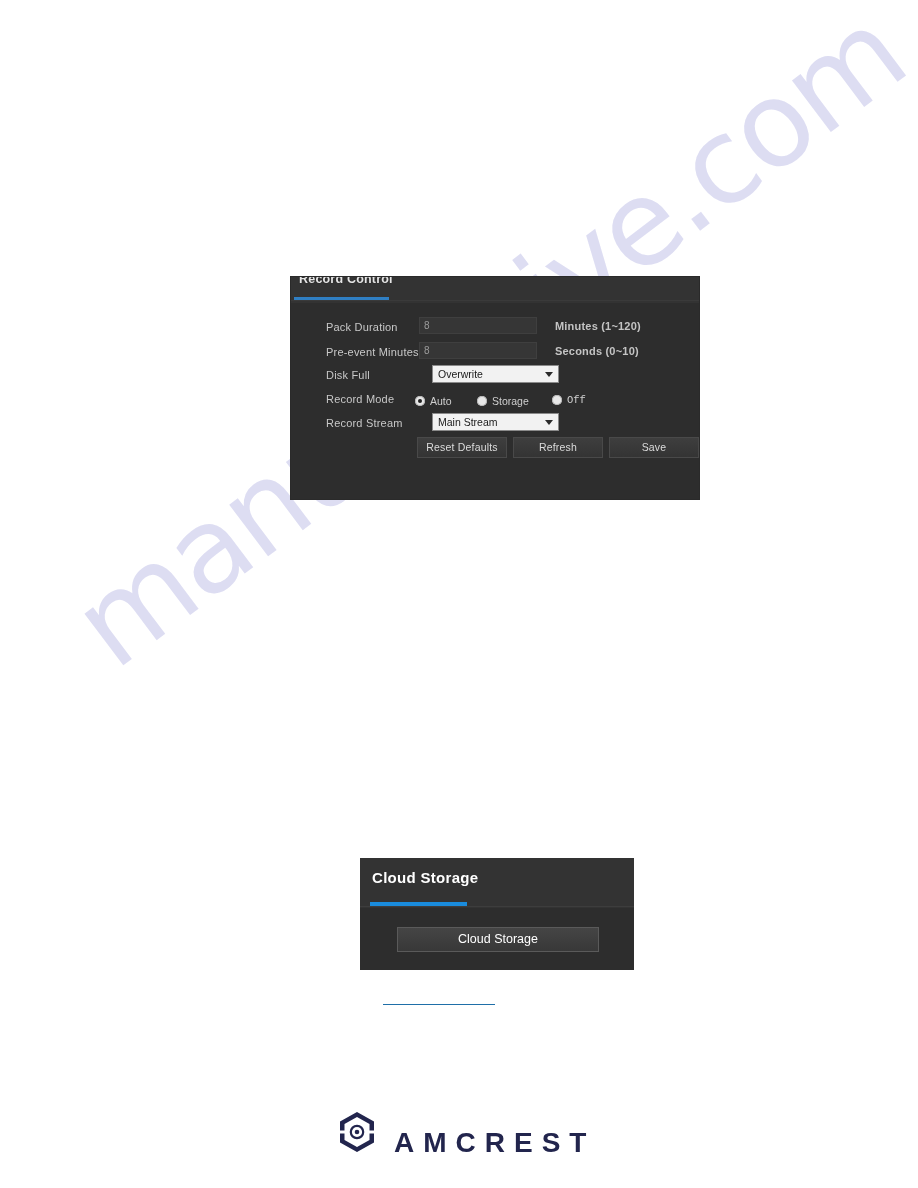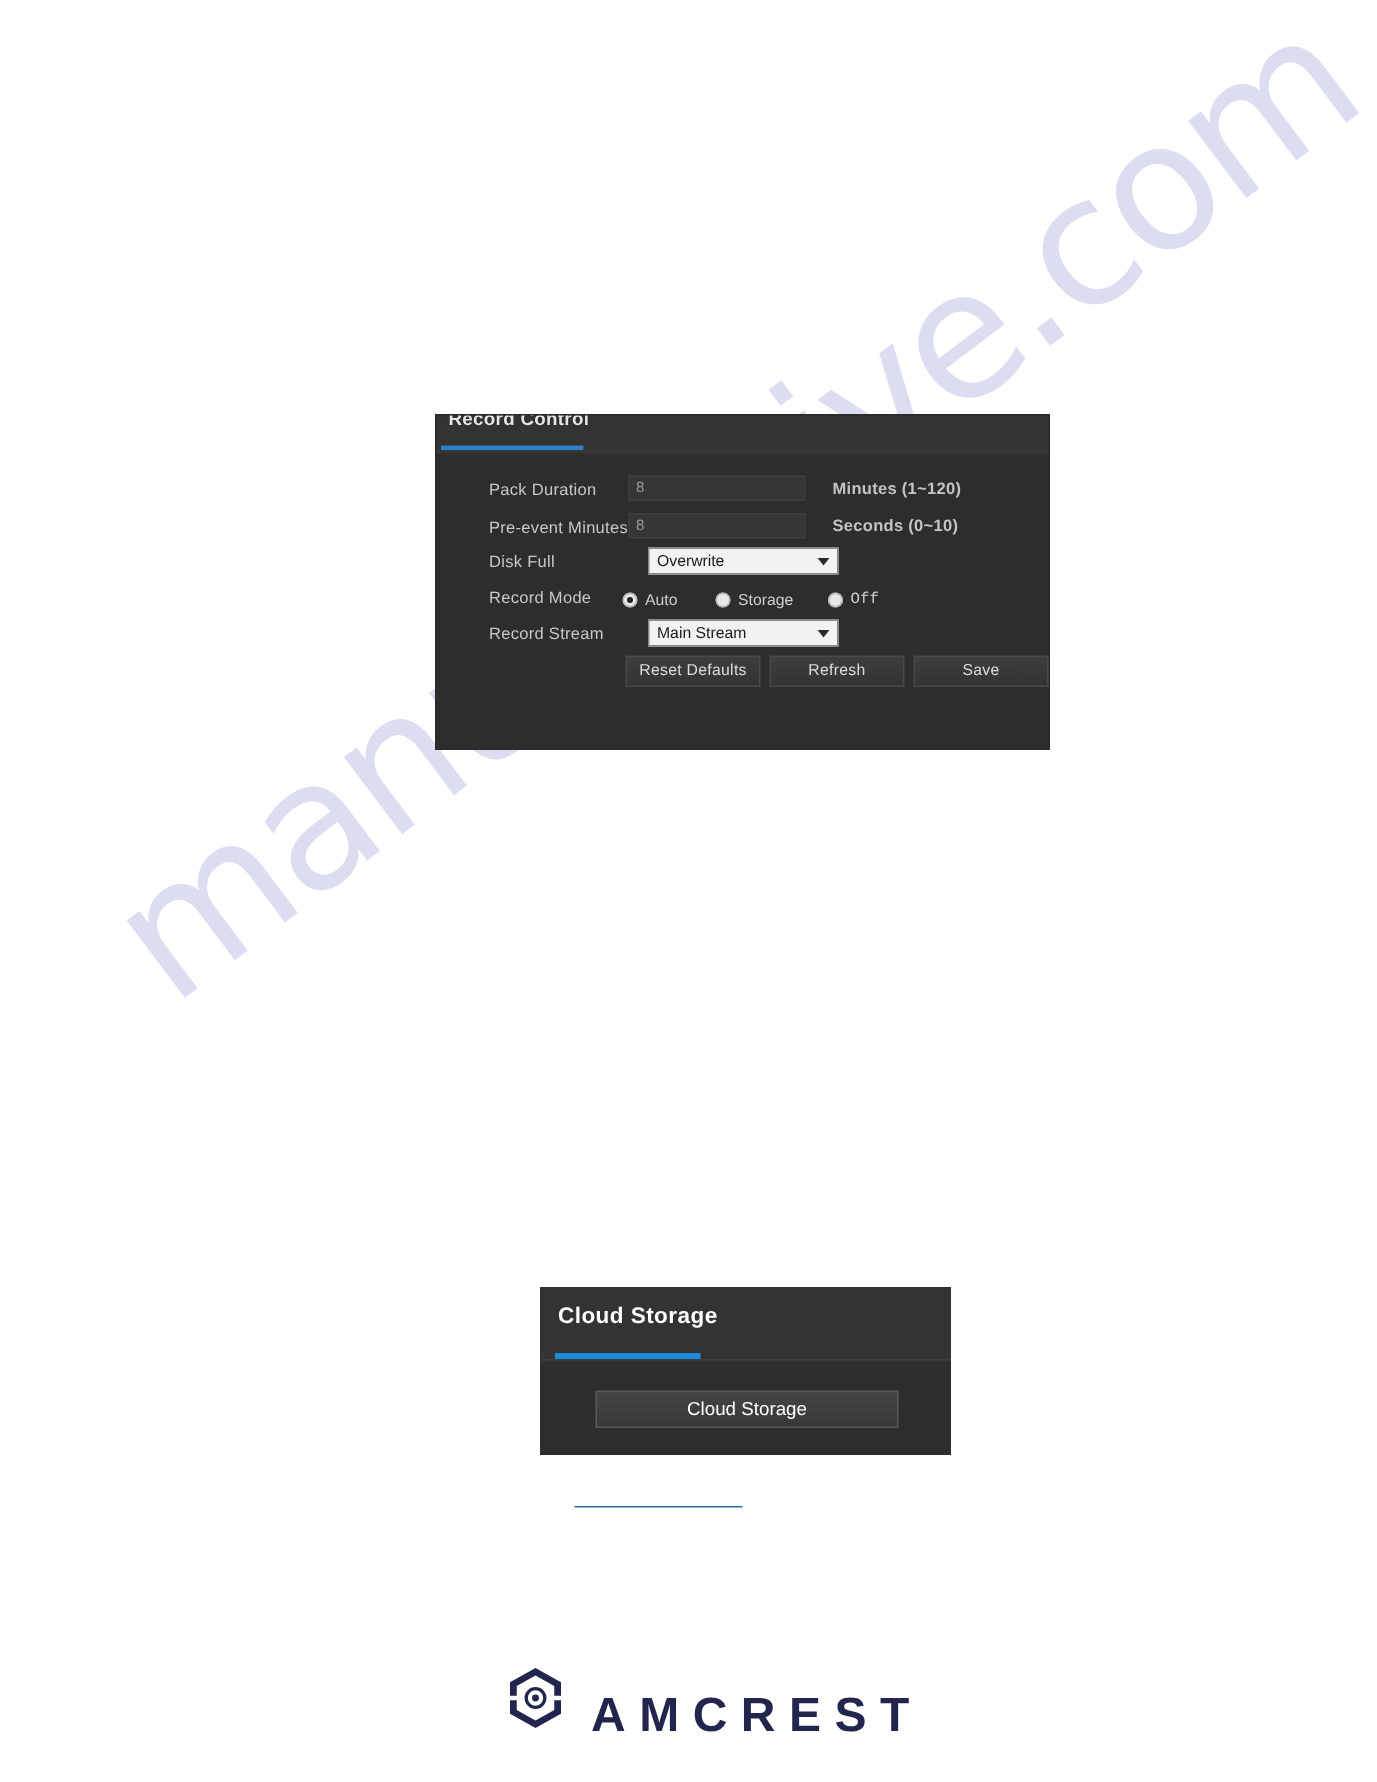--- a/index.html
+++ b/index.html
@@ -324,21 +324,21 @@
     display: flex;
     align-items: center;
   }
   #amcrest-mark {
     width: 42px;
     height: 44px;
     flex: 0 0 auto;
   }
   #amcrest-wordmark {
     margin-left: 16px;
-    font-size: 32px;
+    font-size: 28px;
     font-weight: bold;
     letter-spacing: 9px;
     color: #22254d;
     font-family: "Liberation Sans", sans-serif;
     line-height: 1;
     margin-top: 22px;
   }
 </style>
 </head>
 <body>

